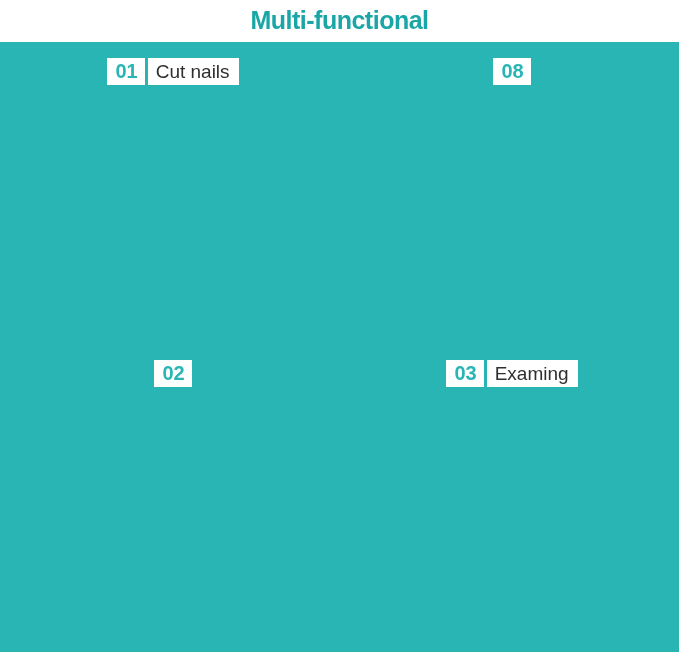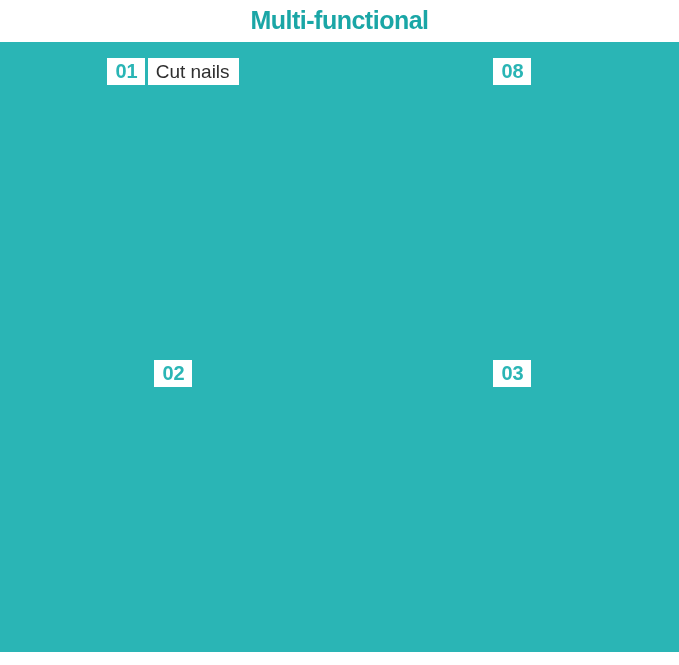--- a/index.html
+++ b/index.html
@@ -429,18 +429,19 @@
         <div class="ear4l"></div>
         <div class="ear4r"></div>
         <div class="hand4">
           <div class="finger4"></div>
         </div>
         <div class="tool4"></div>
       </div>
       <div class="label-row">
         <div class="label-wrap">
           <div class="num">03</div>
+          <div class="cap">Examing</div>
         </div>
       </div>
     </div>
 
   </div>
 </div>
 
 </body></html>

